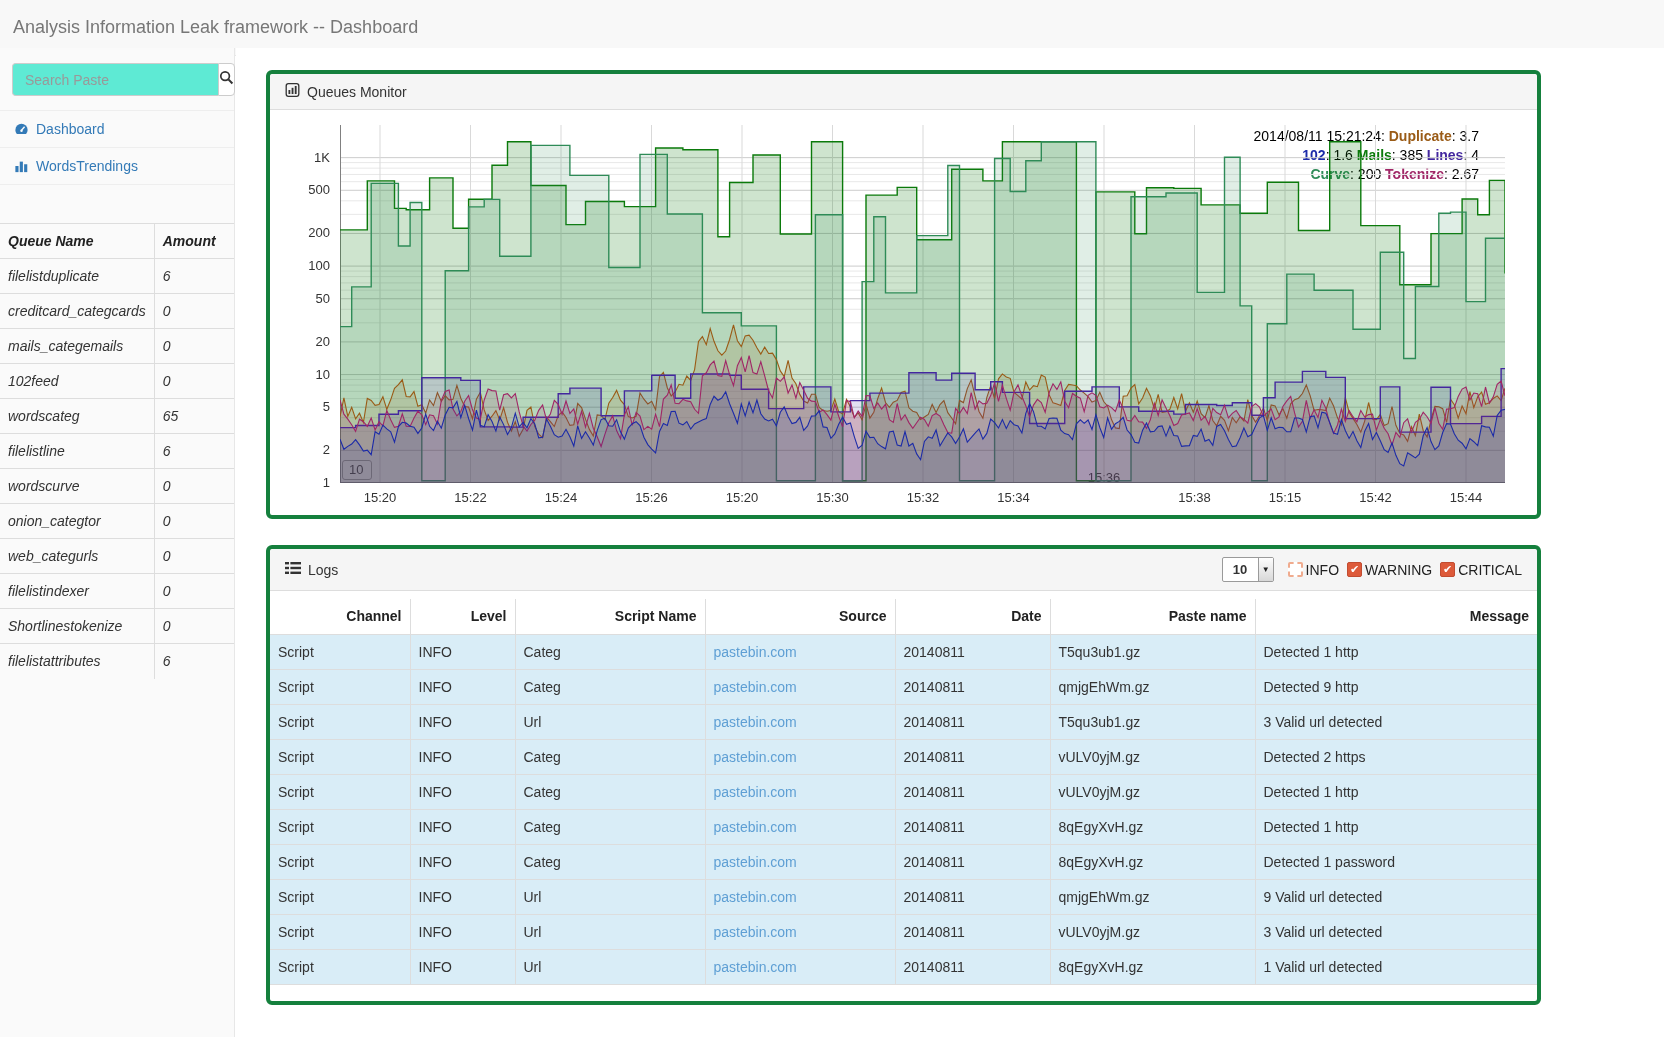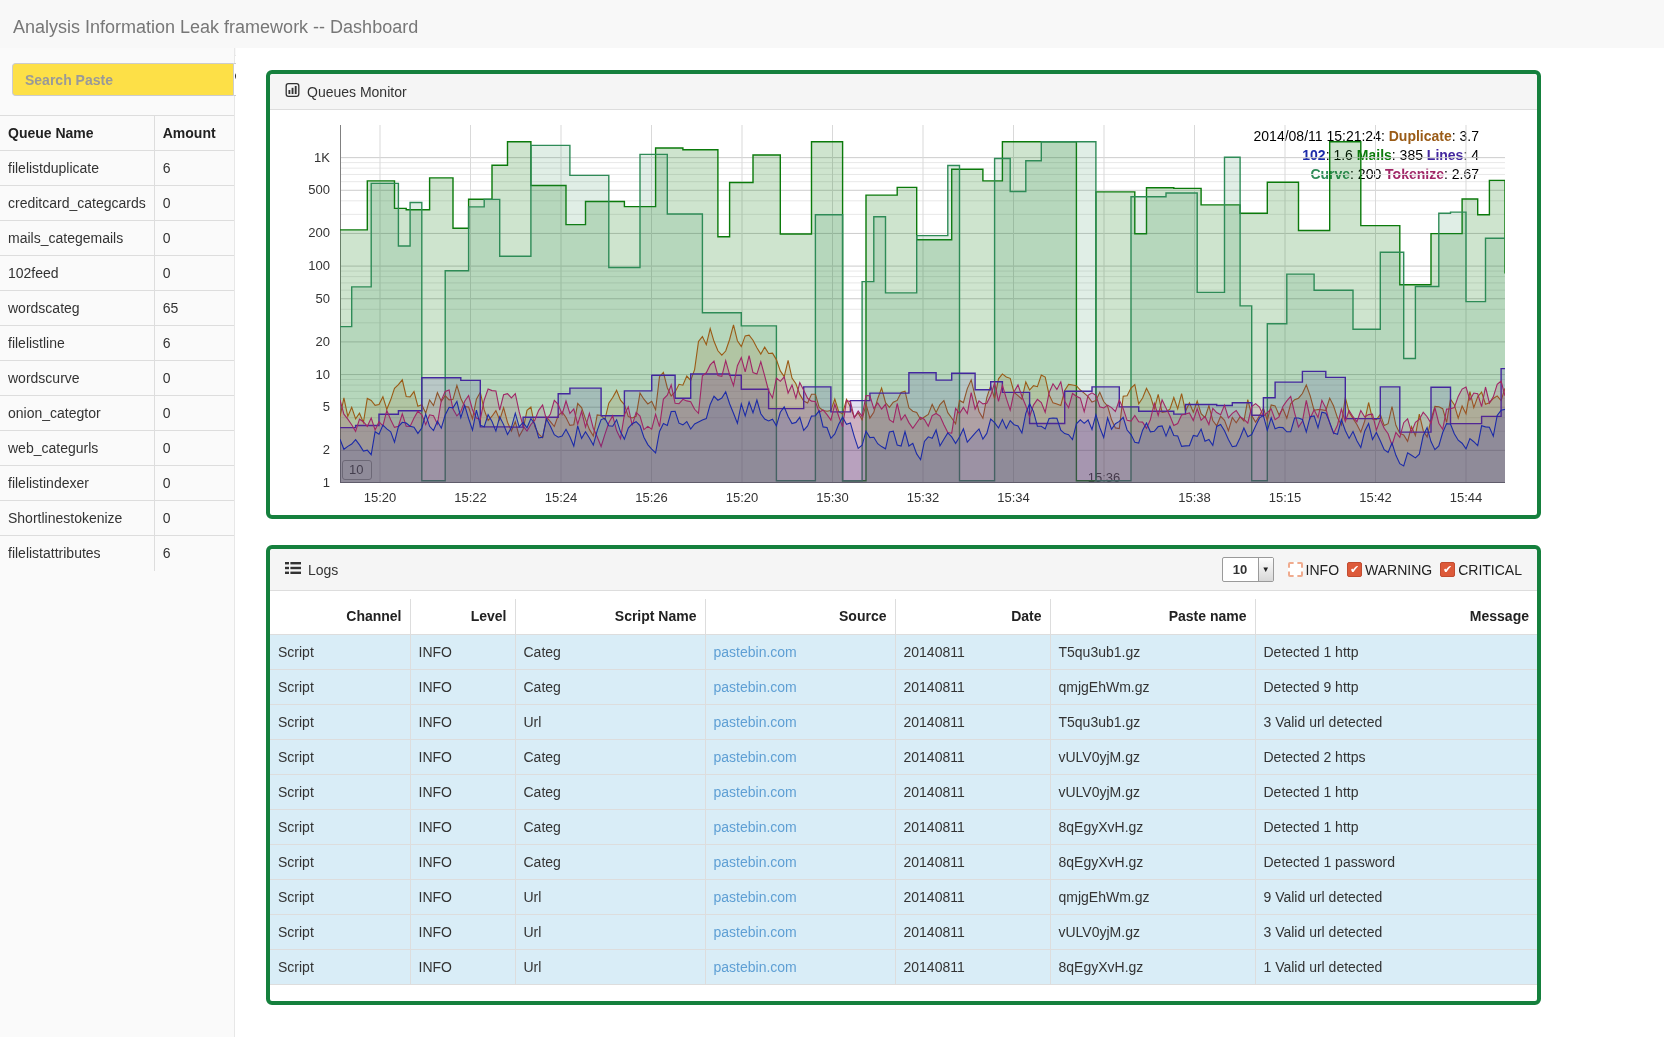--- a/index.html
+++ b/index.html
@@ -10,31 +10,31 @@
   .navbar { height:56px; background:#f8f8f8; border-bottom:1px solid #e7e7e7;
     display:flex; align-items:center; padding-left:13px; }
   .navbar-title { font-size:18px; color:#777; }
 
   
   .sidebar { position:absolute; top:48px; left:0; width:235px; height:989px;
     background:#fafafa; border-right:1px solid #e7e7e7; }
   .search-group { display:flex; margin:15px 12px 14px 12px; height:33px; }
   .search-input { flex:1; border:1px solid #ccc; border-right:none;
     border-radius:4px 0 0 4px; padding:12px 12px; font-size:14px; color:#555;
-    background:#fde047; outline:none; font-family:"Liberation Sans", sans-serif;font-weight:bold; }
+    background:#5eead4; outline:none; font-family:"Liberation Sans", sans-serif; }
   .search-input::placeholder { color:#999; }
   .search-btn { width:40px; background:#fff; border:1px solid #ccc;
     border-radius:0 4px 4px 0; display:flex; align-items:center; justify-content:center;
     cursor:pointer; }
   .side-nav { list-style:none; border-bottom:1px solid #eee; }
   .side-nav li { border-top:1px solid #eee; padding:10px 14px; font-size:14px; }
   .side-nav a { color:#337ab7; text-decoration:none; display:flex; align-items:center; gap:7px; }
   .nav-ic { width:15px; height:14px; display:inline-block; }
 
-  .queue-table { width:100%; border-collapse:collapse; margin-top:19px; font-size:14px; }
+  .queue-table { width:100%; border-collapse:collapse; margin-top:38px; font-size:14px;font-style:italic; }
   .queue-table th, .queue-table td { border-top:1px solid #ddd; border-right:1px solid #ddd;
     padding:8px 8px; text-align:left; height:35px; }
   .queue-table th:last-child, .queue-table td:last-child { border-right:none; }
   .queue-table th { font-weight:bold; color:#222; }
   .queue-table col.c-name { width:148px; }
 
   
   .main { position:absolute; top:48px; left:236px; width:1428px; height:997px;
     padding:22px 0 0 30px; background:#fff; }
   .panel { width:1275px; border:4px solid #15803d; border-radius:6px; background:#fff; }
@@ -97,20 +97,46 @@
     <div class="search-btn">
       <span>
         <svg width="15" height="15" viewBox="0 0 16 16">
             <circle cx="6.5" cy="6.5" r="4.6" fill="none" stroke="#333" stroke-width="1.8"></circle>
             <line x1="10" y1="10" x2="14.3" y2="14.3" stroke="#333" stroke-width="2.2"></line>
           </svg>
       </span>
     </div>
   </div>
 
+  <ul class="side-nav">
+    <li>
+      <a href="#">
+        <span class="nav-ic">
+          <svg width="15" height="14" viewBox="0 0 16 16">
+              <path d="M8 2a7 7 0 0 0-7 7c0 1.8.7 3.4 1.8 4.6h10.4A6.97 6.97 0 0 0 15 9a7 7 0 0 0-7-7z" fill="#337ab7"></path>
+              <line x1="8" y1="9.5" x2="11.5" y2="5.5" stroke="#fafafa" stroke-width="1.6"></line>
+              <circle cx="8" cy="10" r="1.4" fill="#fafafa"></circle>
+            </svg>
+        </span>
+        <span>Dashboard</span>
+      </a>
+    </li>
+    <li>
+      <a href="#">
+        <span class="nav-ic">
+          <svg width="15" height="14" viewBox="0 0 16 16">
+              <rect x="1" y="8" width="3.6" height="7" fill="#337ab7"></rect>
+              <rect x="6" y="3" width="3.6" height="12" fill="#337ab7"></rect>
+              <rect x="11" y="6" width="3.6" height="9" fill="#337ab7"></rect>
+            </svg>
+        </span>
+        <span>WordsTrendings</span>
+      </a>
+    </li>
+  </ul>
 
   <table class="queue-table">
     <colgroup>
         <col class="c-name">
         <col>
       </colgroup>
     <thead>
       <tr>
         <th>Queue Name</th>
         <th>Amount</th>

